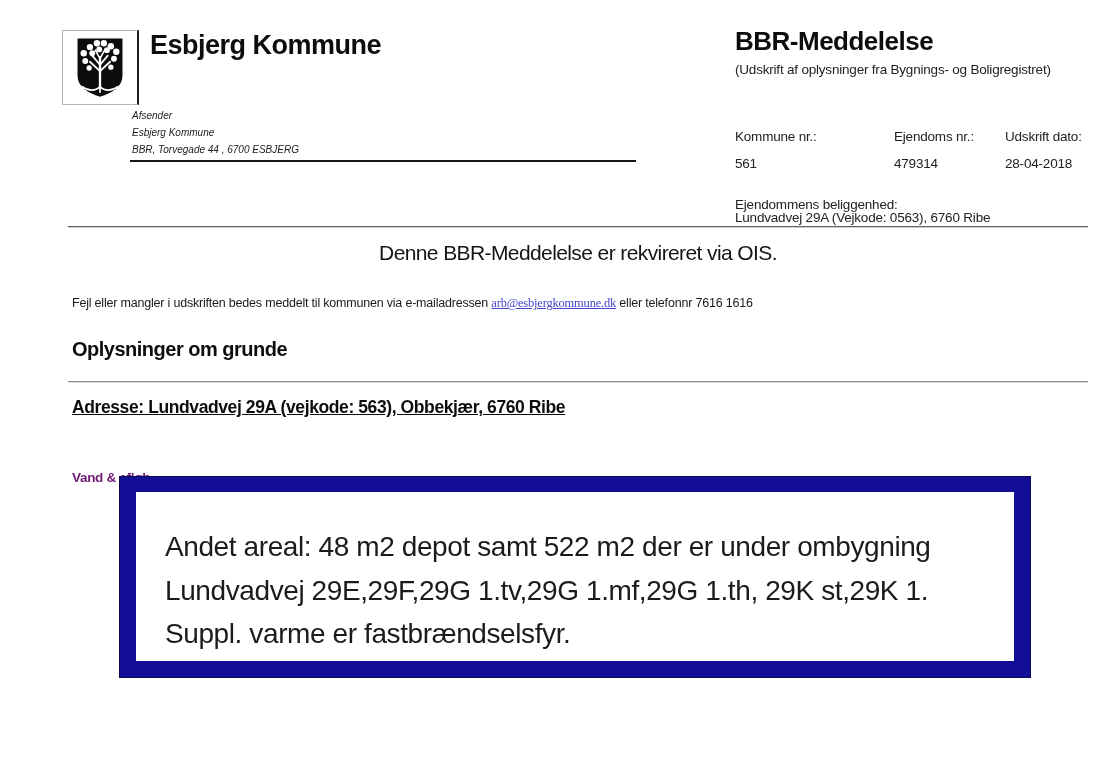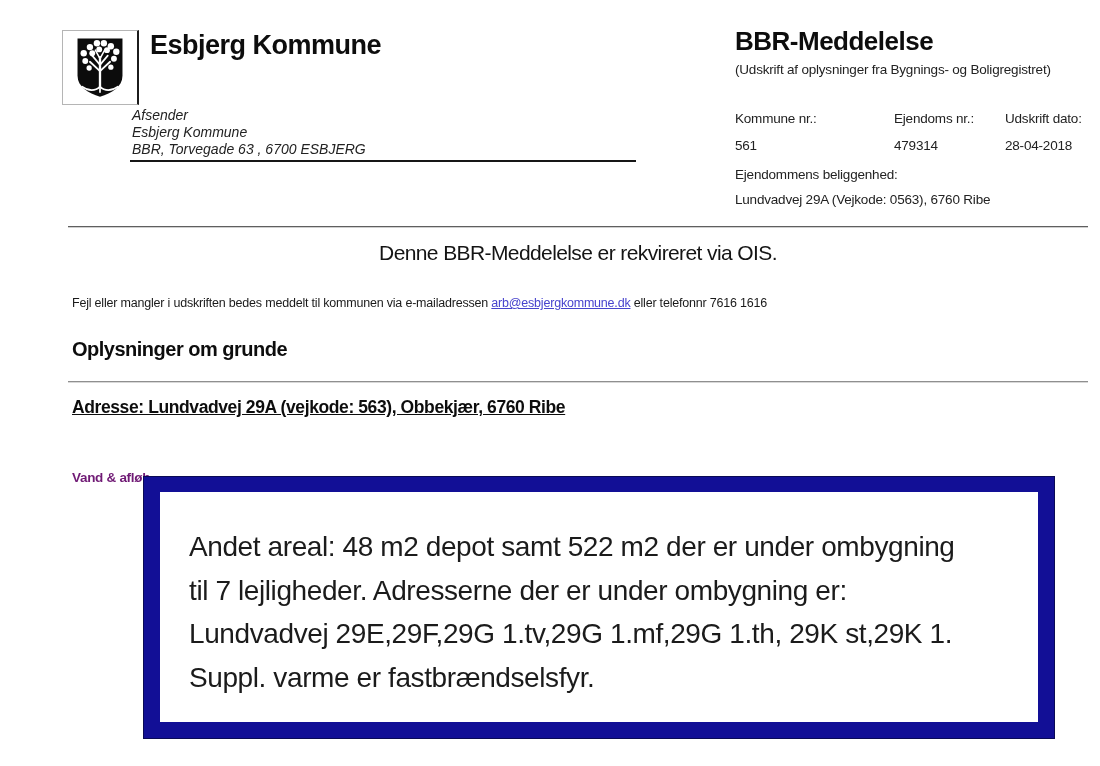--- a/index.html
+++ b/index.html
@@ -23,63 +23,62 @@
     border-right: 2px solid #1c1c1c;
     display: flex; align-items: center; justify-content: center;
   }
   .municipality-title {
     left: 150px; top: 30px;
     font-size: 27px; font-weight: bold; color: #0d0d0d;
     letter-spacing: -0.5px; white-space: nowrap;
   }
   .sender-block {
     left: 132px; top: 107px;
-    font-size: 14px; font-style: italic; color: #222;
+    font-size: 10px; font-style: italic; color: #222;
     line-height: 17px; white-space: nowrap;
   }
   .sender-rule { left: 130px; top: 160px; width: 506px; height: 2px; background: #161616; }
 
   
   .doc-title {
     left: 735px; top: 26px;
     font-size: 26px; font-weight: bold; color: #0d0d0d;
     letter-spacing: -0.5px; white-space: nowrap;
   }
   .doc-subtitle { left: 735px; top: 62px; font-size: 13.5px; color: #222; white-space: nowrap; letter-spacing: -0.2px; text-align: center; }
-  .hdr-label, .hdr-value { font-size: 13.5px; color: #222; white-space: nowrap; letter-spacing: -0.2px; }
+  .hdr-label, .hdr-value { font-size: 13.5px; color: #222; white-space: nowrap; letter-spacing: -0.2px; margin-top: 18px; }
   .col-0 { left: 735px; } .col-1 { left: 894px; } .col-2 { left: 1005px; }
   .row-label { top: 111px; } .row-value { top: 138px; }
-  .loc-label { left: 735px; top: 167px; }
+  .loc-label { left: 735px; top: 179px; }
   .loc-value { left: 735px; top: 192px; }
 
   
   .rule { left: 68px; width: 1020px; }
   .rule-1 { top: 226px; height: 2px; background: #5f5f5f; border-bottom: 1px solid #cfcfcf; }
   .rule-2 { top: 381px; height: 2px; background: #8f8f8f; border-bottom: 1px solid #d8d8d8; }
 
   
   .ois-line {
     left: 68px; top: 241px; width: 1020px;
     text-align: center; font-size: 21px; color: #141414;
     letter-spacing: -0.6px; white-space: nowrap;
   }
   .error-line { left: 72px; top: 296px; font-size: 12.5px; color: #1a1a1a; white-space: nowrap; letter-spacing: -0.2px; }
-  .email-link { text-decoration: underline; cursor: pointer; }
+  .email-link { text-decoration: underline; cursor: pointer; font-family: Liberation Serif, serif; }
 
   
   .section-title { left: 72px; top: 338px; font-size: 20px; font-weight: bold; color: #0d0d0d; letter-spacing: -0.5px; }
   .address-line { left: 72px; top: 397px; font-size: 17.5px; font-weight: bold; color: #0d0d0d; letter-spacing: -0.4px; white-space: nowrap; text-decoration: underline; }
   .ownership-line { left: 72px; top: 425px; font-size: 14px; color: #1f1f1f; letter-spacing: -0.3px; white-space: nowrap; }
   .water-heading { left: 72px; top: 450px; font-size: 13.5px; font-weight: bold; color: #701a75; letter-spacing: -0.3px; margin-top: 20px; }
 
   
   .highlight-box {
-    left: 120px; top: 477px; width: 910px; height: 261px;
+    left: 120px; top: 477px; width: 910px; height: 200px;
     outline: 1px solid #0a0a55;
-    margin-left: 24px;
   }
   .highlight-inner {
     position: absolute; left: 16px; top: 15px; right: 16px; bottom: 16px;
     background: #ffffff;
     padding: 33px 10px 0 29px;
   }
   .highlight-line {
     font-size: 28px; line-height: 43.5px; color: #1b1b1b;
     letter-spacing: -0.4px; white-space: nowrap;
   }
@@ -122,21 +121,21 @@
         <circle cx="46" cy="39" r="3.4"></circle>
       </g>
     </svg>
   </div>
 
   <div class="abs municipality-title">Esbjerg Kommune</div>
 
   <div class="abs sender-block">
     <div>Afsender</div>
     <div>Esbjerg Kommune</div>
-    <div>BBR, Torvegade 63 , 6700 ESBJERG</div>
+    <div>BBR, Torvegade 44 , 6700 ESBJERG</div>
   </div>
   <div class="abs sender-rule"></div>
 
   <div class="abs doc-title">BBR-Meddelelse</div>
   <div class="abs doc-subtitle">(Udskrift af oplysninger fra Bygnings- og Boligregistret)</div>
 
   <div class="abs hdr-label col-0 row-label">Kommune nr.:</div>
   <div class="abs hdr-label col-1 row-label">Ejendoms nr.:</div>
   <div class="abs hdr-label col-2 row-label">Udskrift dato:</div>
 
@@ -157,19 +156,18 @@
 
   <div class="abs section-title">Oplysninger om grunde</div>
   <div class="abs rule rule-2"></div>
 
   <div class="abs address-line">Adresse: Lundvadvej 29A (vejkode: 563), Obbekjær, 6760 Ribe</div>
   <div class="abs water-heading">Vand &amp; afløb</div>
 
   <div class="abs highlight-box" style="background-color: rgb(18, 15, 150);">
     <div class="highlight-inner">
       <div class="highlight-line">Andet areal: 48 m2 depot samt 522 m2 der er under ombygning</div>
-      <div class="highlight-line">til 7 lejligheder. Adresserne der er under ombygning er:</div>
       <div class="highlight-line">Lundvadvej 29E,29F,29G 1.tv,29G 1.mf,29G 1.th, 29K st,29K 1.</div>
       <div class="highlight-line">Suppl. varme er fastbrændselsfyr.</div>
     </div>
   </div>
 
 </div>
 
 </body></html>

